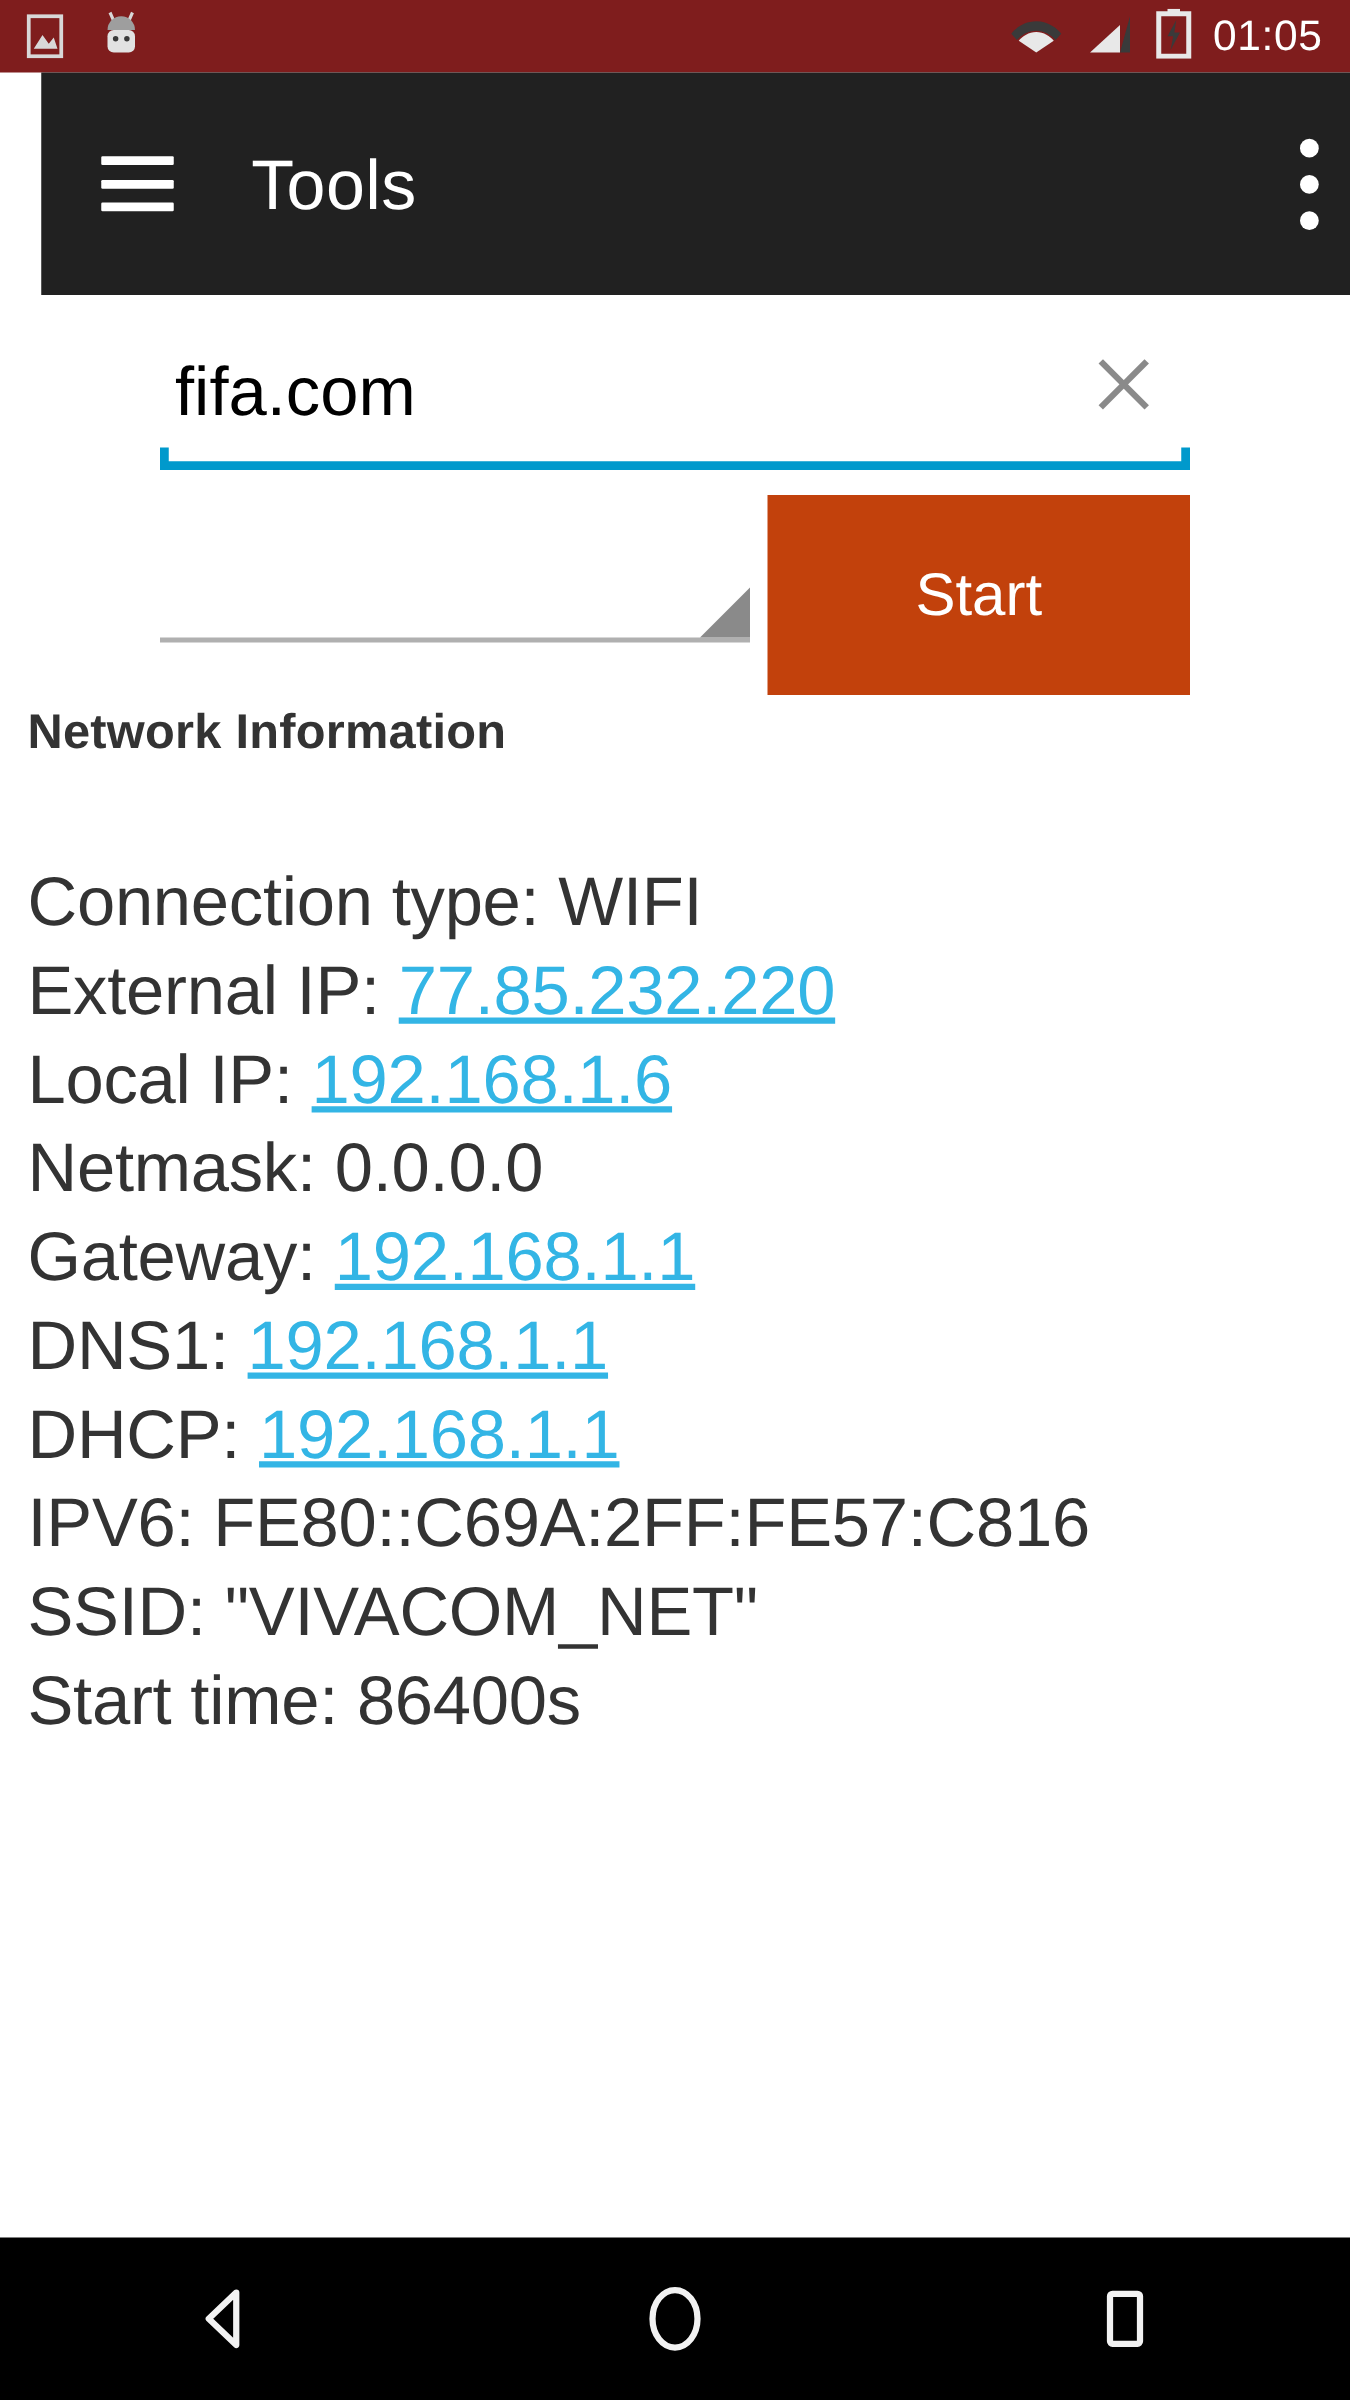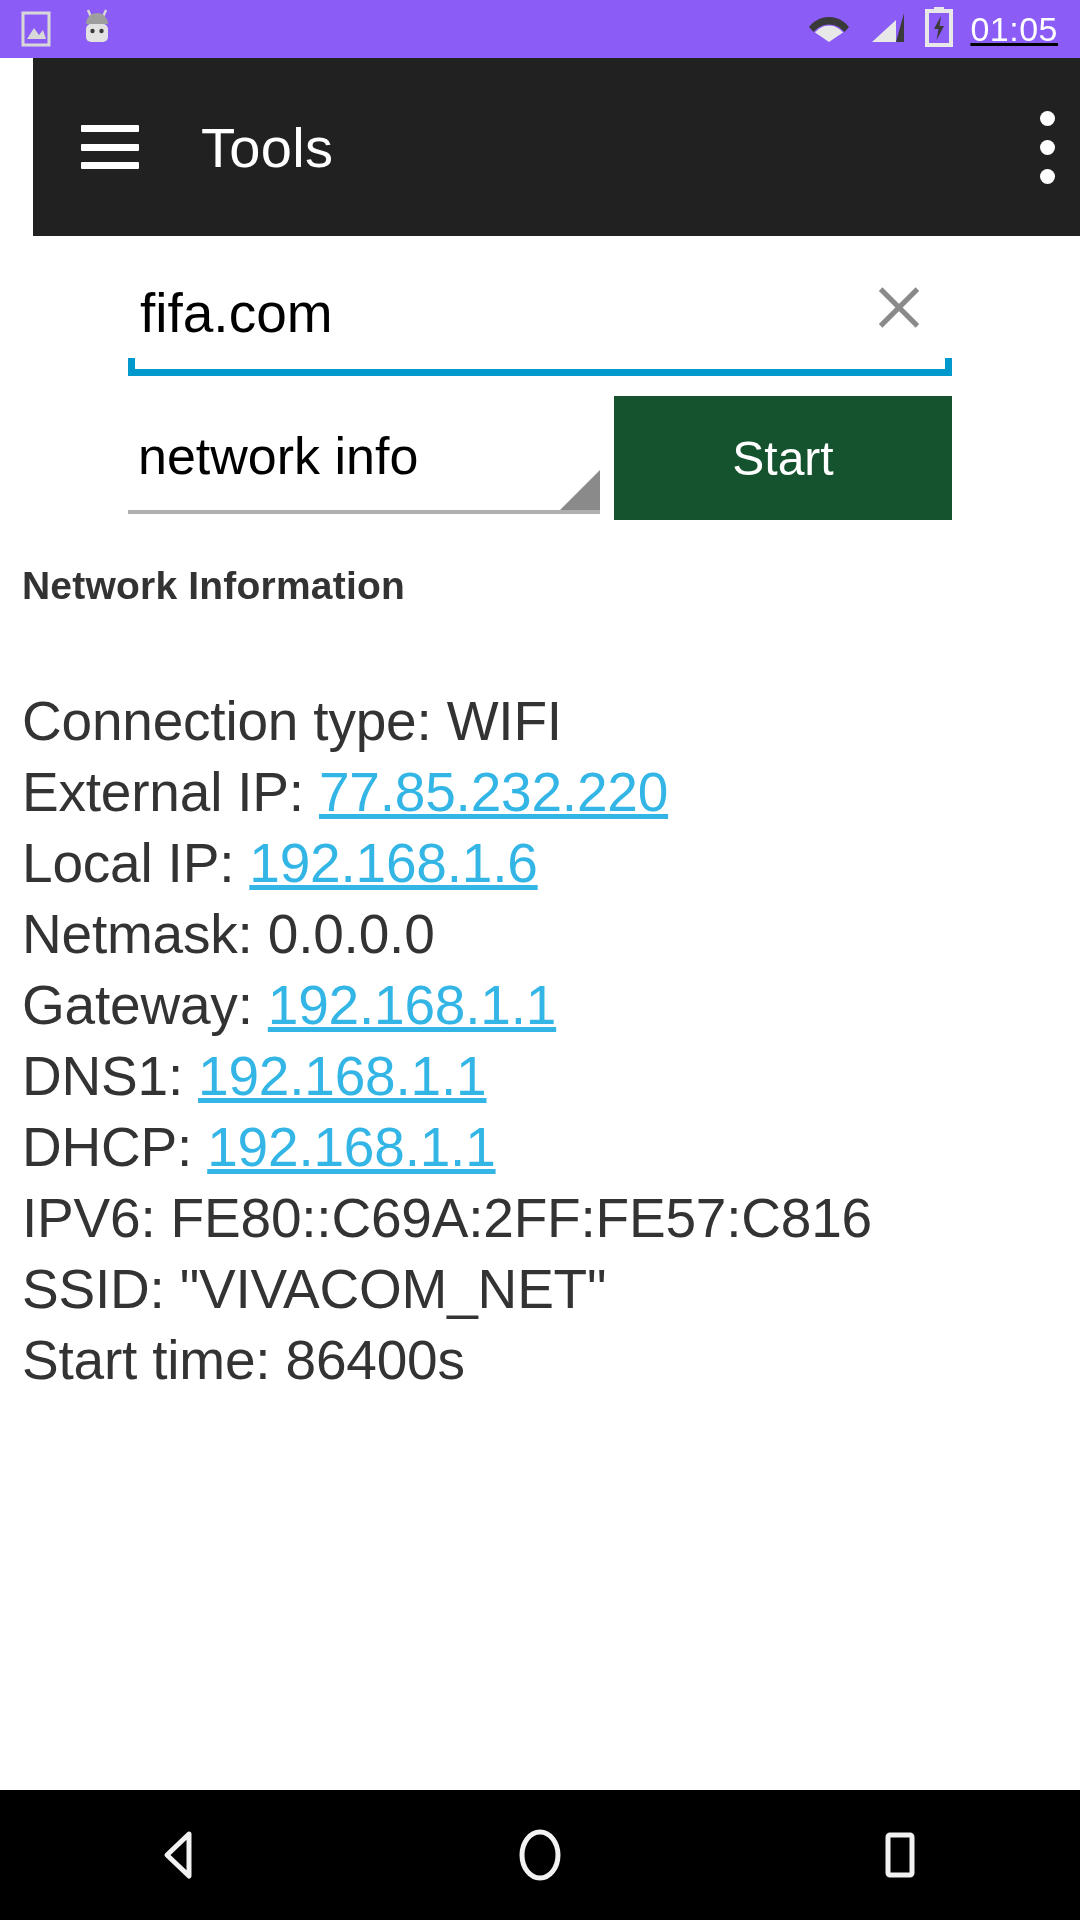--- a/index.html
+++ b/index.html
@@ -7,21 +7,21 @@
     width:1080px; height:1920px;
     background:#ffffff;
     font-family:"Liberation Sans", sans-serif;
     overflow:hidden;
   }
   #screen { position:relative; width:1080px; height:1920px; background:#fff; }
 
   
   .statusbar {
     position:absolute; top:0; left:0; width:1080px; height:58px;
-    background:#8b5cf6; display:flex; align-items:center;text-decoration:underline;
+    background:#7f1d1d; display:flex; align-items:center;
   }
   .sb-left { display:flex; align-items:center; gap:28px; padding-left:20px; }
   .sb-right {
     margin-left:auto; display:flex; align-items:center;
     gap:16px; padding-right:22px;
   }
   .sb-clock {
     color:#fff; font-size:34px; letter-spacing:0.5px;
     font-family:"Liberation Sans", sans-serif;
   }
@@ -80,22 +80,22 @@
     position:absolute; left:10px; top:24px; font-size:52px; color:#000;
   }
   .spinner-line {
     position:absolute; bottom:0; left:0; width:472px; height:4px; background:#b0b0b0;
   }
   .spinner-arrow {
     position:absolute; right:0; bottom:4px; width:0; height:0;
     border-left:40px solid transparent; border-bottom:40px solid #8a8a8a;
   }
   .start-btn {
-    position:absolute; top:160px; left:614px; width:338px; height:124px;
-    background:#14532d; border:none; cursor:pointer;
+    position:absolute; top:160px; left:614px; width:338px; height:160px;
+    background:#c2410c; border:none; cursor:pointer;
     color:#fff; font-size:48px; font-family:"Liberation Sans", sans-serif;
     display:flex; align-items:center; justify-content:center;
   }
 
   
   .results { position:absolute; top:328px; left:22px; width:1040px; }
   .results-title {
     font-size:39px; font-weight:bold; color:#333; letter-spacing:0.2px;
   }
   .results-list { margin-top:78px; }
@@ -176,21 +176,20 @@
 
   <div class="content">
 
     <div class="search-row">
       <input class="search-input" type="text" value="fifa.com" style="">
       <div class="clear-btn"></div>
       <div class="search-underline"></div>
     </div>
 
     <div class="spinner">
-      <div class="spinner-label">network info</div>
       <div class="spinner-line"></div>
       <div class="spinner-arrow"></div>
     </div>
 
     <button class="start-btn">Start</button>
 
     <div class="results">
       <div class="results-title">Network Information</div>
       <div class="results-list" id="results-list">
           <div class="res-line"><span>Connection type: </span><span>WIFI</span></div>

